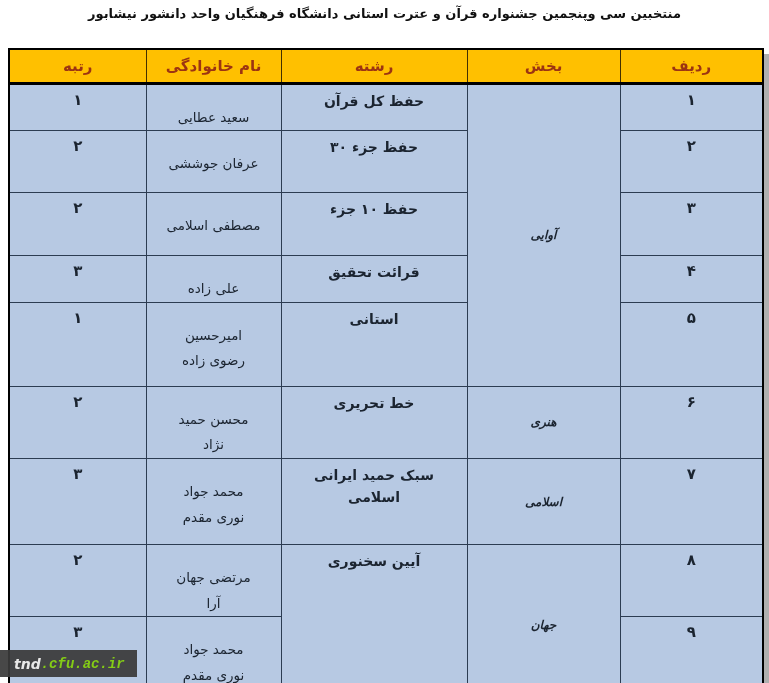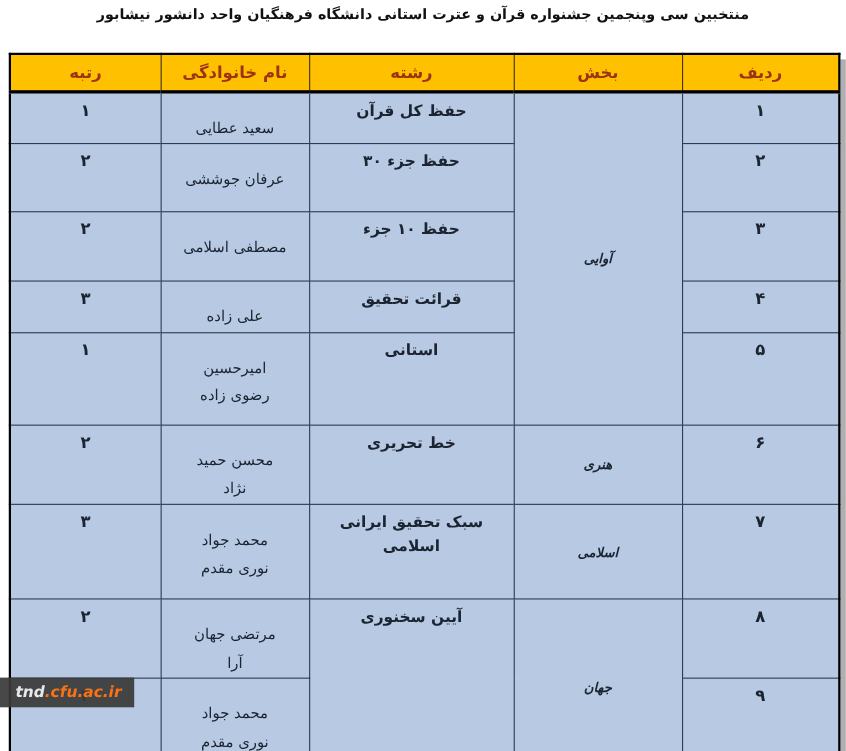--- a/index.html
+++ b/index.html
@@ -75,34 +75,34 @@
   tr.r2 td { height: 62px; }
   tr.r3 td { height: 63px; }
   tr.r4 td { height: 38px; }
   tr.r5 td { height: 84px; }
   tr.r6 td { height: 67px; }
   tr.r7 td { height: 86px; }
   tr.r8 td { height: 67px; }
   tr.r9 td { height: 89px; }
   .watermark {
     position: absolute;
-    left: 0; top: 616px;
+    left: 0; top: 650px;
     height: 27px;
     padding: 4px 12px 4px 14px;
     background: rgba(58,58,58,0.93);
     display: flex;
     align-items: center;
     direction: ltr;
     font-style: italic;
     font-weight: bold;
     font-size: 14px;
     z-index: 3;
   }
   .watermark .wm-prefix { color: #e8e8e8; }
-  .watermark .wm-suffix { color: #f97316; }
+  .watermark .wm-suffix { color: #84cc16; font-family: Liberation Mono, monospace; }
 </style>
 </head>
 <body>
 
 <div class="page-title">منتخبین سی وپنجمین جشنواره قرآن و عترت استانی دانشگاه فرهنگیان واحد دانشور نیشابور</div>
 
 <table class="results-table">
   <colgroup>
     <col style="width:143px">
     <col style="width:153px">
@@ -156,21 +156,21 @@
       <td class="radif-cell">۶</td>
       <td class="bakhsh-cell">هنری</td>
       <td class="reshte-cell">خط تحریری</td>
       <td class="name-cell">محسن حمید
 نژاد</td>
       <td class="rank-cell">۲</td>
     </tr>
     <tr class="r7">
       <td class="radif-cell">۷</td>
       <td class="bakhsh-cell">اسلامی</td>
-      <td class="reshte-cell">سبک تحقیق ایرانی
+      <td class="reshte-cell">سبک حمید ایرانی
 اسلامی</td>
       <td class="name-cell">محمد جواد
 نوری مقدم</td>
       <td class="rank-cell">۳</td>
     </tr>
     <tr class="r8">
       <td class="radif-cell">۸</td>
       <td class="bakhsh-cell" rowspan="2">جهان</td>
       <td class="reshte-cell" rowspan="2">آیین سخنوری</td>
       <td class="name-cell">مرتضی جهان

